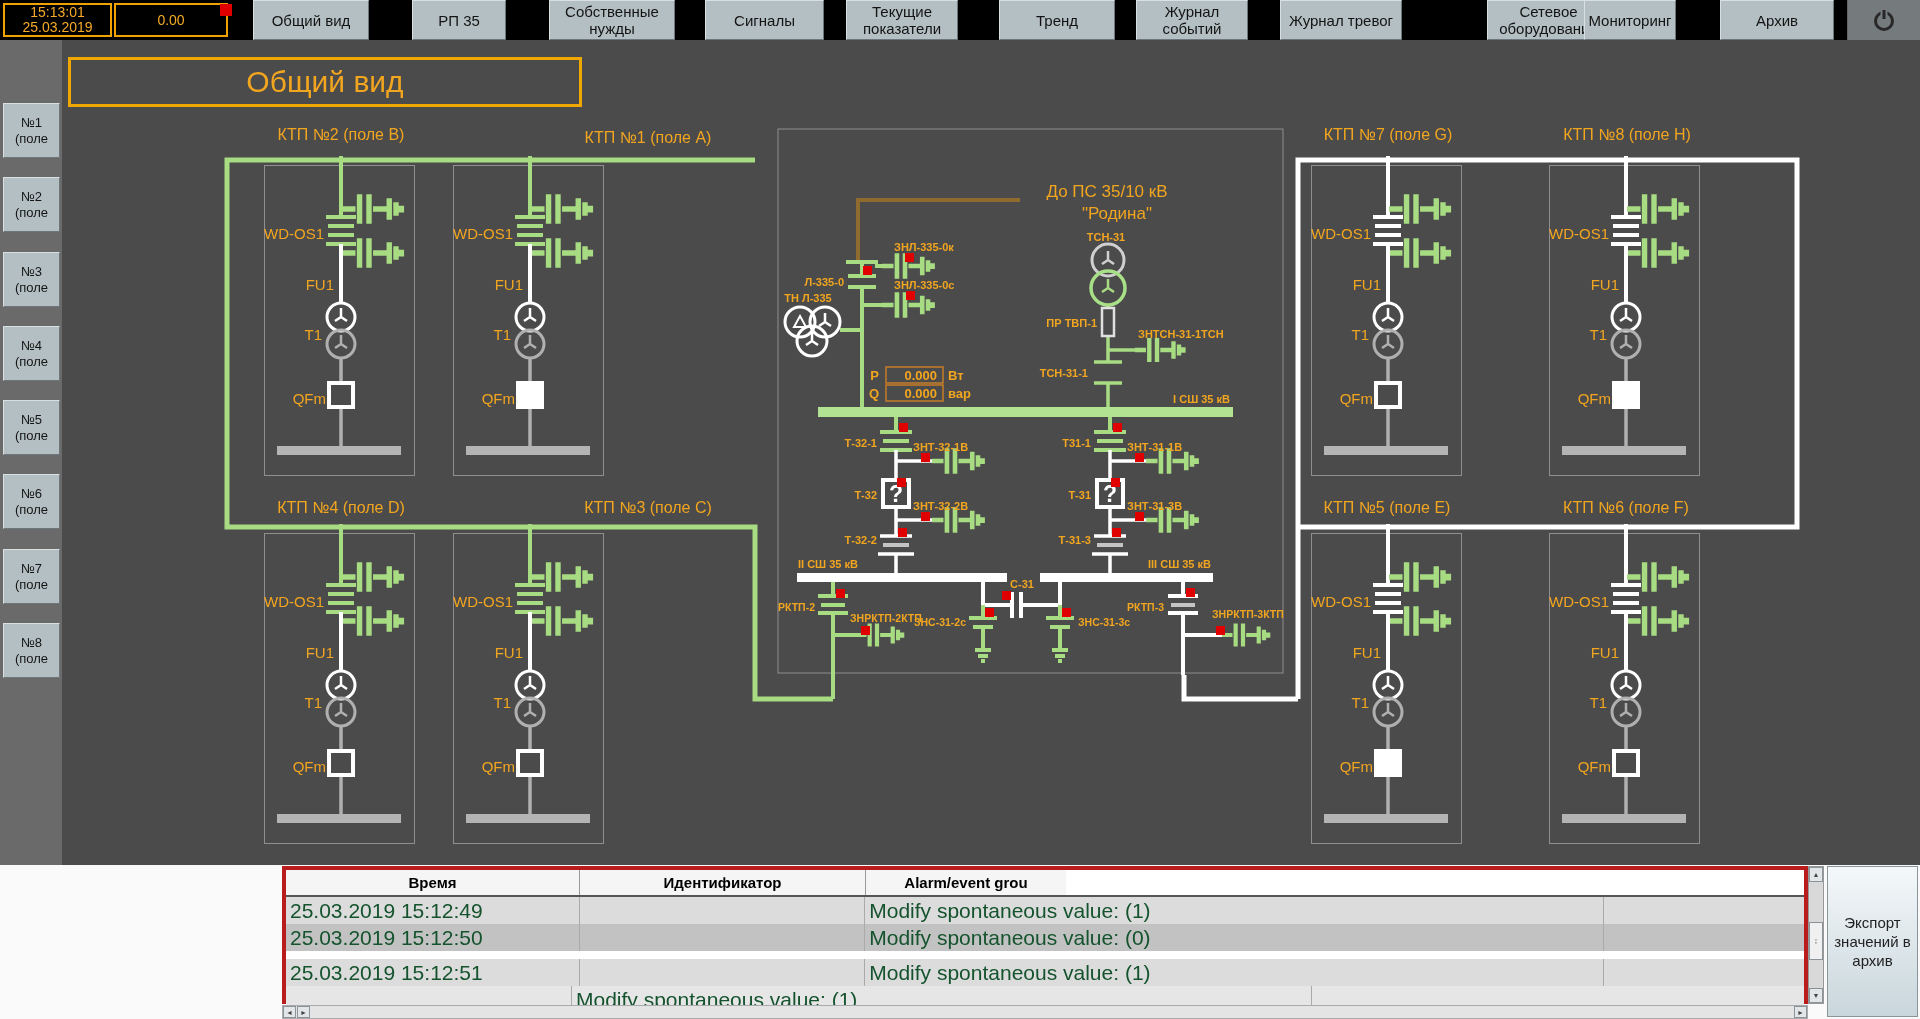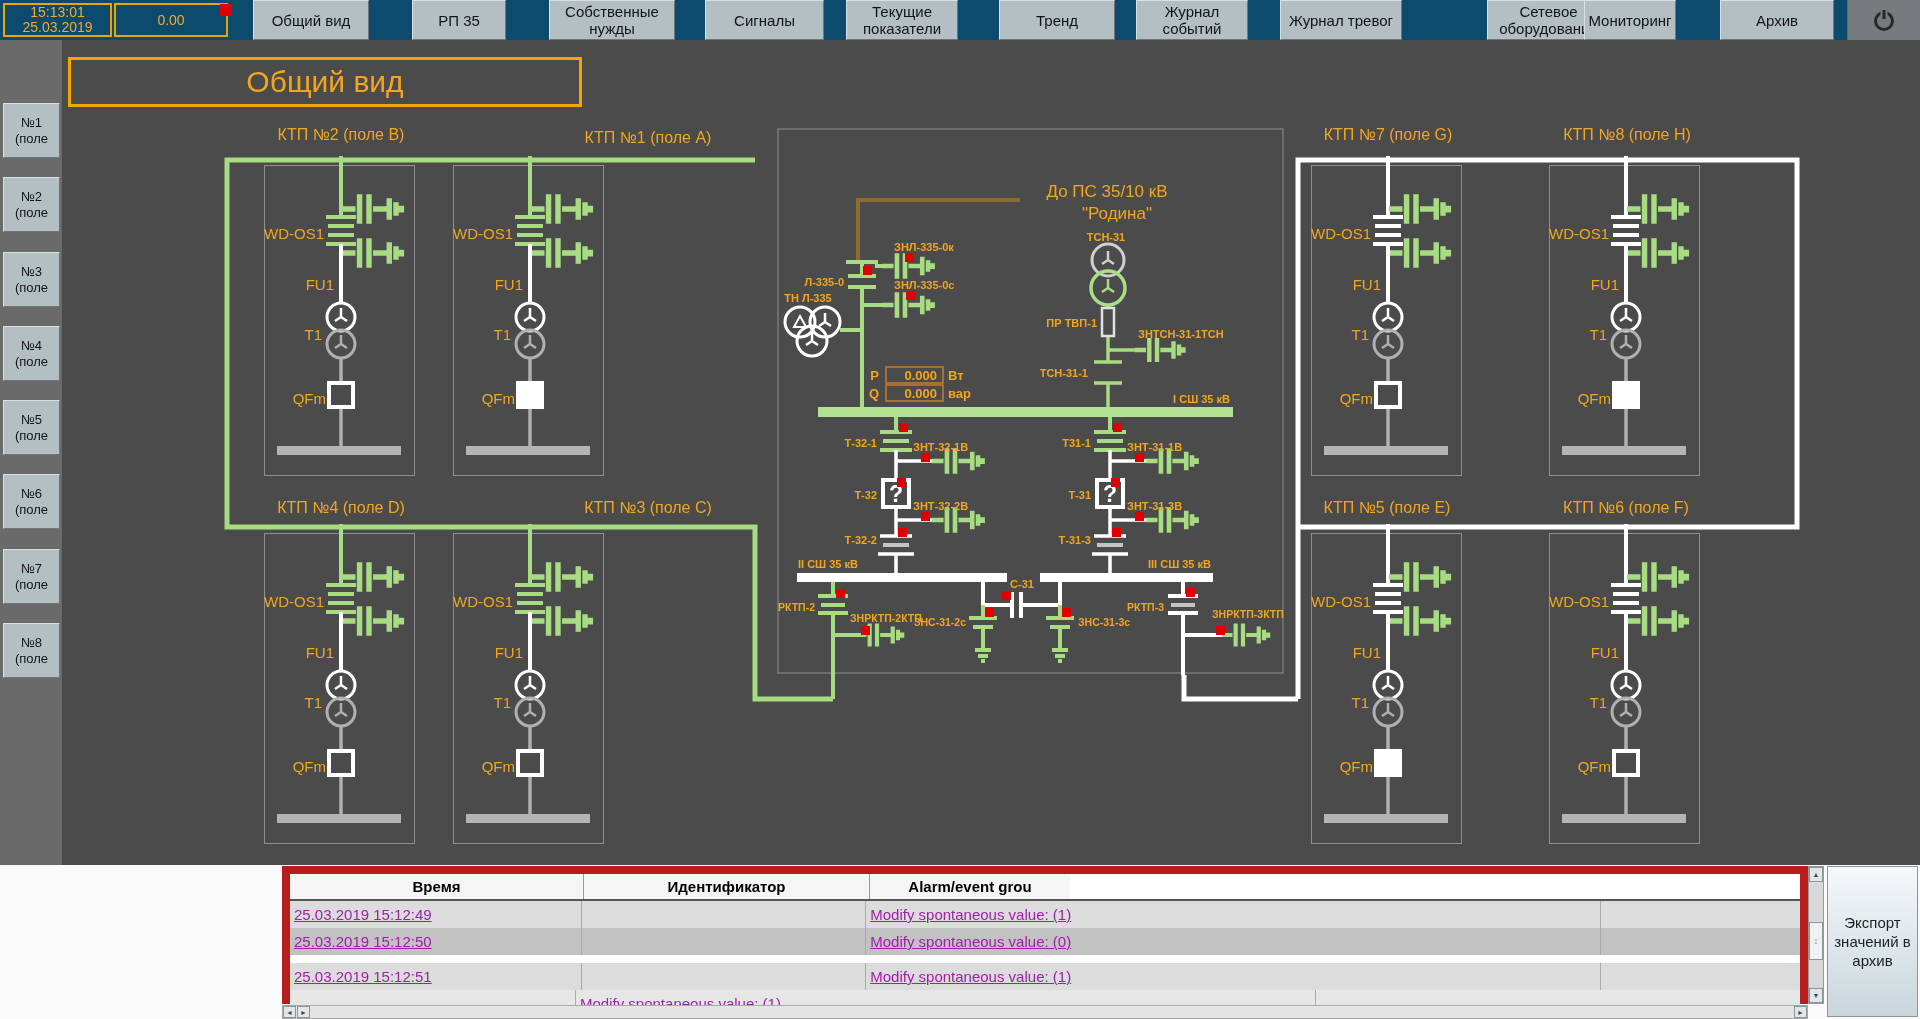--- a/index.html
+++ b/index.html
@@ -1,18 +1,18 @@
 <!DOCTYPE html>
 <html><head>
 <meta charset="utf-8">
 <style>
   html,body{margin:0;padding:0;width:1920px;height:1019px;overflow:hidden;background:#4b4b4b;
     font-family:"Liberation Sans",sans-serif;}
   
-  #topbar{position:absolute;left:0;top:0;width:1920px;height:40px;background:#0c4a6e;z-index:30;}
+  #topbar{position:absolute;left:0;top:0;width:1920px;height:40px;background:#000000;z-index:30;}
   .obox{position:absolute;top:3px;height:34px;border:2px solid #f0a200;box-sizing:border-box;
     color:#f5aa2a;display:flex;flex-direction:column;align-items:center;justify-content:center;
     font-size:14px;line-height:15px;}
   .navbtn{position:absolute;top:0;height:40px;background:#b4bfc3;color:#141414;font-size:15px;
     display:flex;align-items:center;justify-content:center;text-align:center;line-height:17px;
     border-top:1px solid #d9e0e2;border-left:1px solid #d9e0e2;border-right:1px solid #6d777b;
     border-bottom:1px solid #6d777b;box-sizing:border-box;cursor:pointer;padding:0 4px;}
   #powerbtn{position:absolute;top:0;left:1847px;width:73px;height:40px;background:#757a7c;
     display:flex;align-items:center;justify-content:center;border-left:1px solid #666;box-sizing:border-box;cursor:pointer;}
   #tb-red{position:absolute;left:220px;top:4px;width:12px;height:12px;background:#e00000;z-index:31;}
@@ -55,26 +55,26 @@
   .olb{fill:#f2a51f;}
   .f16{font-size:16px;} .f15{font-size:15px;} .f17{font-size:17px;}
   .f11{font-size:11px;font-weight:700;} .f10{font-size:10.5px;font-weight:700;}
   .f13{font-size:13px;font-weight:700;}
   
   #bottom{position:absolute;left:0;top:865px;width:1920px;height:154px;background:#fafafa;z-index:40;}
   #logo{position:absolute;left:45px;top:28px;width:230px;height:100px;}
   #logo .l1{position:absolute;left:62px;top:14px;font-size:29px;font-weight:700;color:#57a646;letter-spacing:1px;}
   #logo .l2{position:absolute;left:62px;top:46px;font-size:24px;font-weight:700;color:#52b9c6;letter-spacing:1px;}
   #logtable{position:absolute;left:282px;top:1px;width:1526px;height:138px;background:#ffffff;
-    border:8px solid #b91c1c;box-sizing:border-box;}
+    border:4px solid #b91c1c;box-sizing:border-box;}
   .lrow{display:flex;width:100%;height:27px;box-sizing:border-box;}
   .lh{font-size:15px;font-weight:700;color:#000;background:#f5f5f5;display:flex;align-items:center;
     justify-content:center;border-right:1px solid #999;box-sizing:border-box;overflow:hidden;white-space:nowrap;}
-  .lc{font-size:15px;color:#a21caf;display:flex;align-items:center;padding-left:4px;
-    border-right:1px solid #aaa;box-sizing:border-box;overflow:hidden;white-space:nowrap;text-decoration:underline;}
+  .lc{font-size:21px;color:#14532d;display:flex;align-items:center;padding-left:4px;
+    border-right:1px solid #aaa;box-sizing:border-box;overflow:hidden;white-space:nowrap;}
   .lhead{border-bottom:2px solid #555;}
   .r0{background:#dcdcdc;} .r1{background:#c2c2c2;} .r2{background:#dcdcdc;margin-top:8px;} .r3{background:#e6e6e6;}
   .sbtn{position:absolute;background:#e2e6e8;border:1px solid #8a9499;box-sizing:border-box;
     font-size:7px;color:#444;display:flex;align-items:center;justify-content:center;cursor:pointer;}
   #vsb{position:absolute;left:1808px;top:1px;width:16px;height:138px;background:#d8d8d8;border:1px solid #999;box-sizing:border-box;}
   #hsb{position:absolute;left:282px;top:140px;width:1526px;height:14px;background:#e4e4e4;border:1px solid #aaa;box-sizing:border-box;}
   #export{position:absolute;left:1827px;top:1px;width:91px;height:151px;
     background:linear-gradient(#f4f8fa,#c9d6dc);border:1px solid #8a9499;box-sizing:border-box;
     font-size:15px;color:#222;display:flex;align-items:center;justify-content:center;text-align:center;
     line-height:19px;cursor:pointer;padding:0 4px;}

